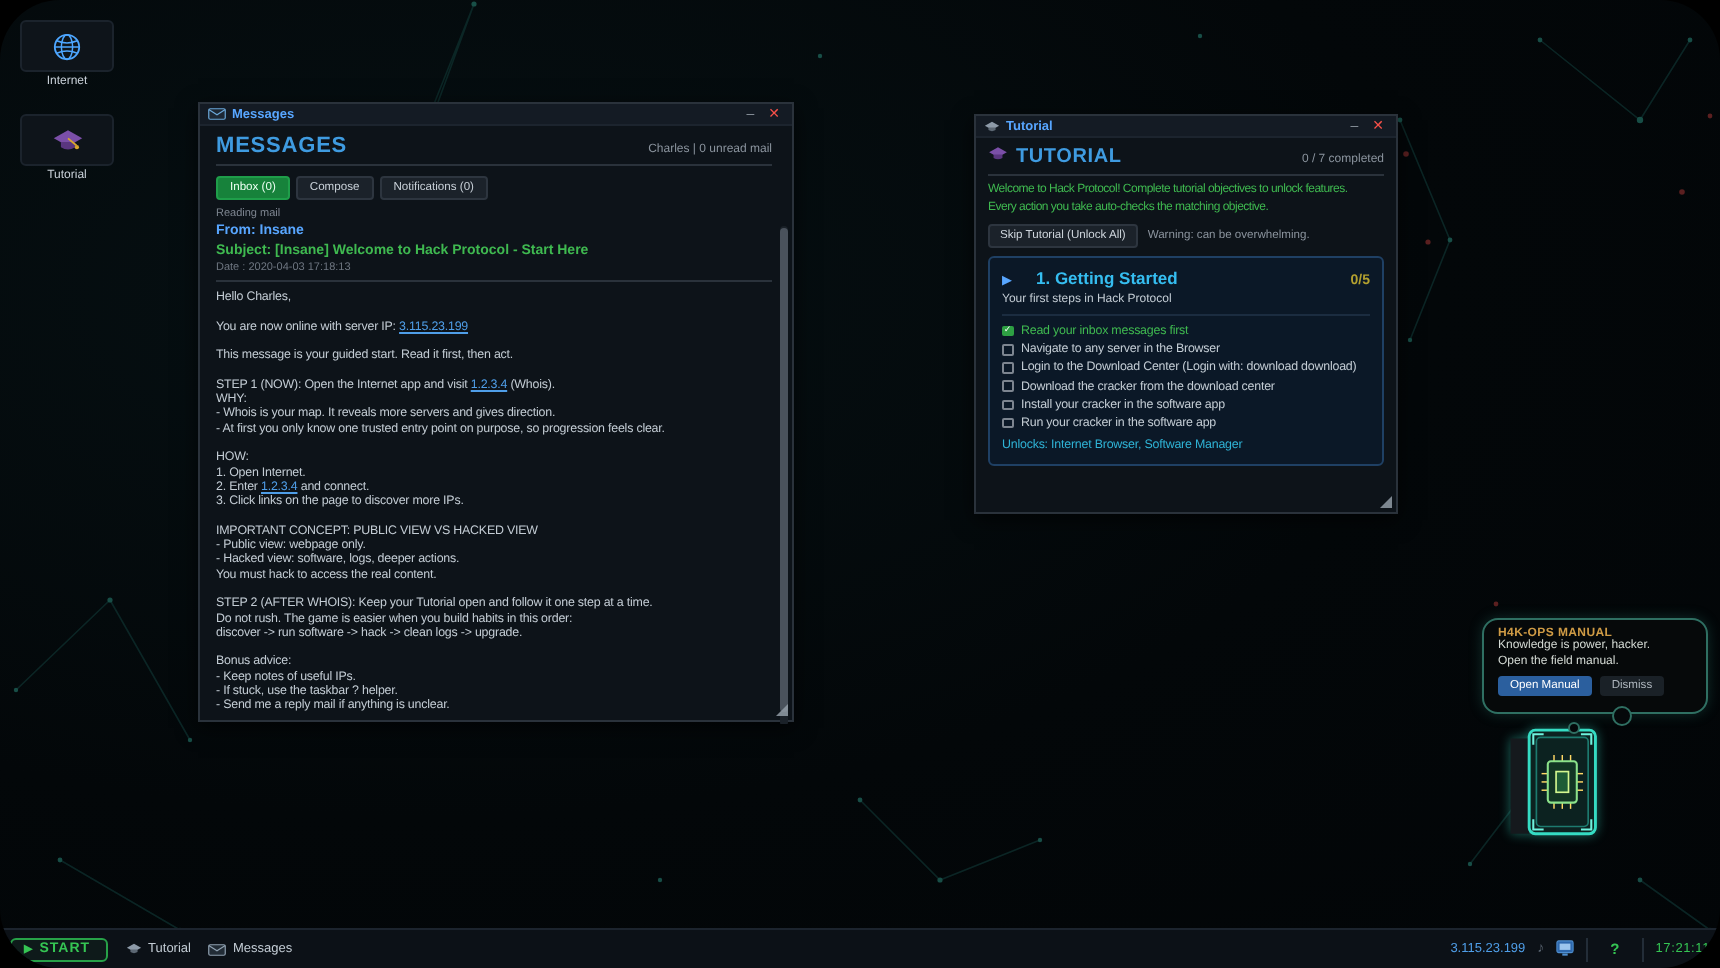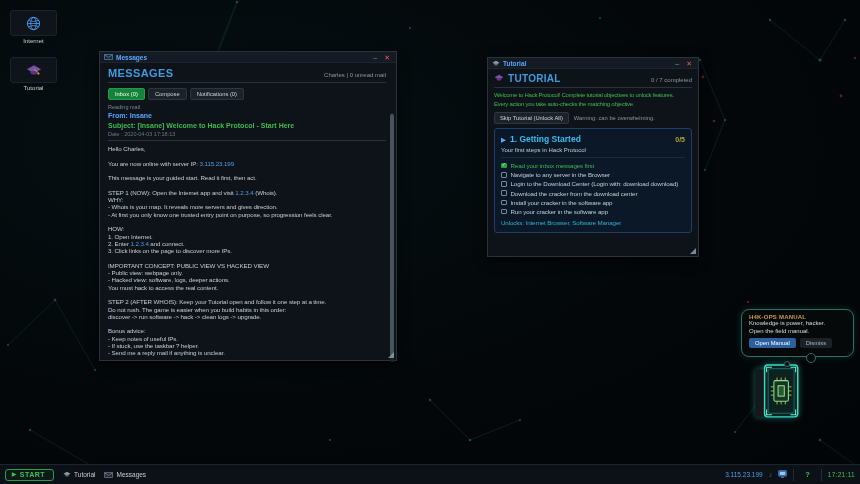--- a/index.html
+++ b/index.html
@@ -1,20 +1,20 @@
 <!DOCTYPE html>
 <html><head>
 <meta charset="utf-8">
 <style>
   * { margin:0; padding:0; box-sizing:border-box; }
   html,body { background:#000; }
   .desktop {
     position:relative; width:860px; height:484px; overflow:hidden;
     background: radial-gradient(ellipse at 25% 30%, #061013 0%, #030709 55%, #020507 100%);
-    font-family:"Liberation Sans", sans-serif; color:#c3ccd4;
+    font-family:"Liberation Sans", sans-serif; color:#c3ccd4;border-radius:30px;
   }
   svg { display:block; }
 
   
   .icon-tile { position:absolute; left:10px; width:47px; height:26px;
     background:#0e141a; border:1px solid #1b232c; border-radius:3px;
     display:flex; align-items:center; justify-content:center; z-index:2; }
   .icon-label { position:absolute; left:0; width:67px; text-align:center;
     font-size:6px; color:#c9d1d9; z-index:2; }
 
@@ -63,21 +63,21 @@
   .tut-progress { margin-left:auto; font-size:6px; color:#8b949e; }
   .welcome-line { font-size:6px; line-height:9px; color:#3fb950;
     letter-spacing:-0.25px; white-space:nowrap; overflow:hidden; }
   .welcome-wrap { margin:3px 0 1px 0; }
   .skip-row { display:flex; align-items:center; gap:5px; margin:3px 0 4px 0; }
   .skip-btn { font-size:5.8px; padding:2px 5px; background:#1b222a;
     border:1px solid #2d353f; border-radius:2px; color:#cfd6dd; }
   .skip-warning { font-size:5.8px; color:#8b949e; }
   .obj-card { border:1px solid #1f4064; background:#0b1827; border-radius:3px;
     padding:5px 6px 6px 6px; }
-  .card-header { display:flex; align-items:baseline; gap:4px; }
+  .card-header { display:flex; align-items:baseline; gap:12px; }
   .play-icon { font-size:6.5px; color:#58a6ff; }
   .card-title { font-size:8.5px; font-weight:bold; color:#35bdf0; }
   .card-progress { margin-left:auto; font-size:7px; font-weight:bold; color:#b3a02f; }
   .card-subtitle { font-size:6px; color:#c3ccd4; margin:3px 0 0 0;
     padding-bottom:4px; border-bottom:1px solid #1b2c40; }
   .objectives { margin-top:3px; }
   .obj { display:flex; align-items:center; gap:4px; font-size:6.2px;
     line-height:9.2px; height:9.2px; color:#c3ccd4; letter-spacing:-0.1px; white-space:nowrap; }
   .obj .cb { flex:none; width:5.5px; height:5.5px; border:1px solid #7d8590;
     border-radius:1px; font-size:4.5px; line-height:4.5px; color:transparent;

